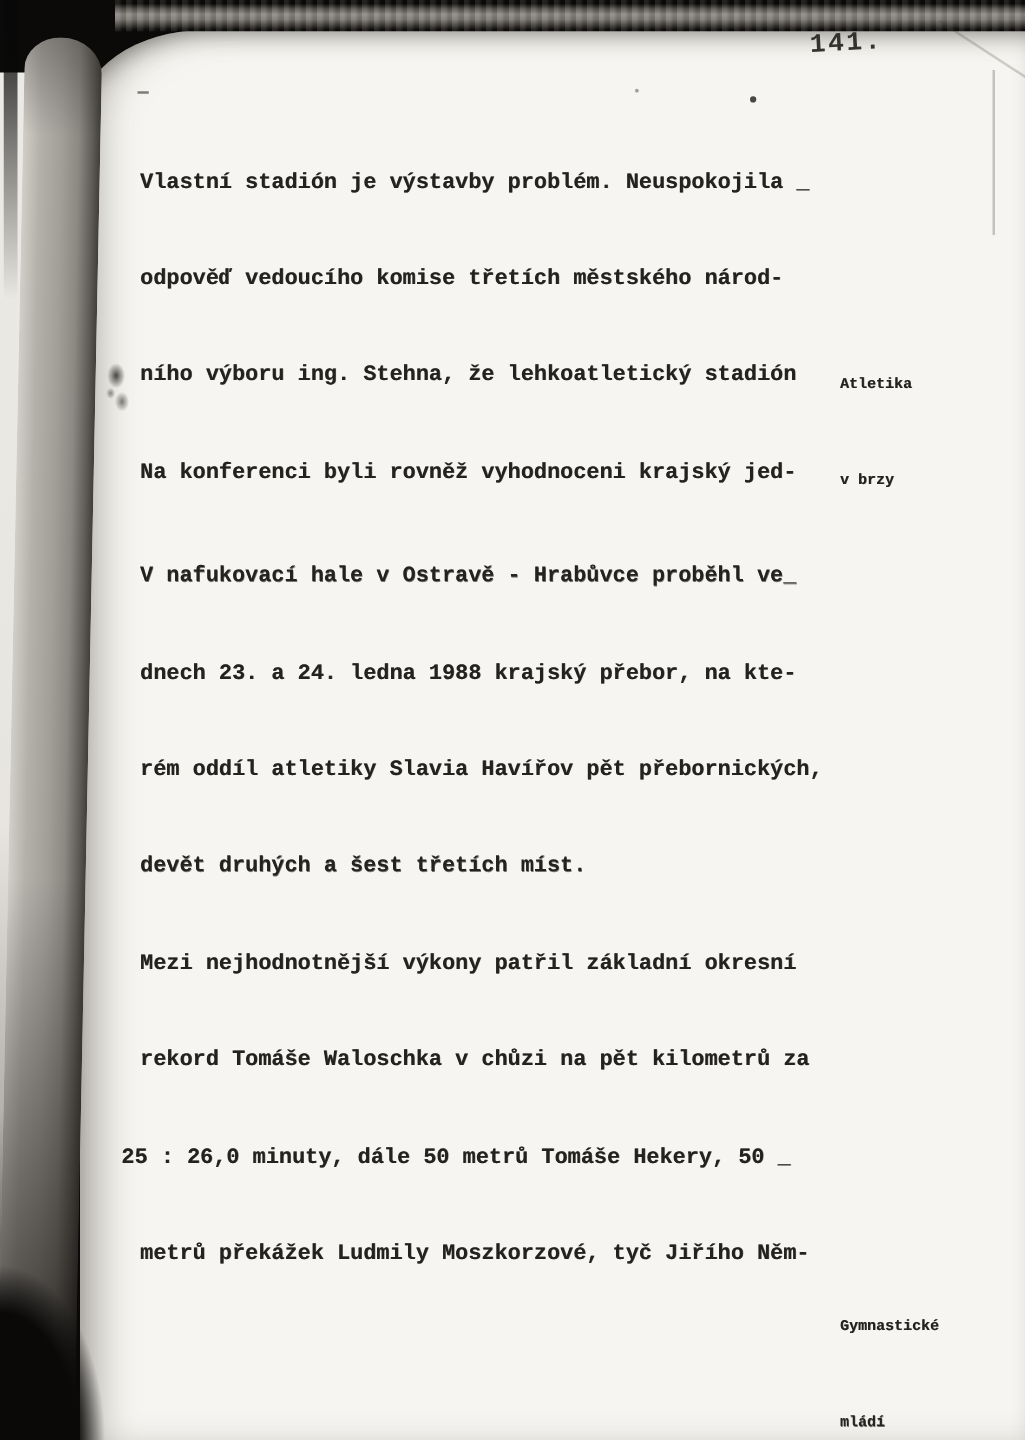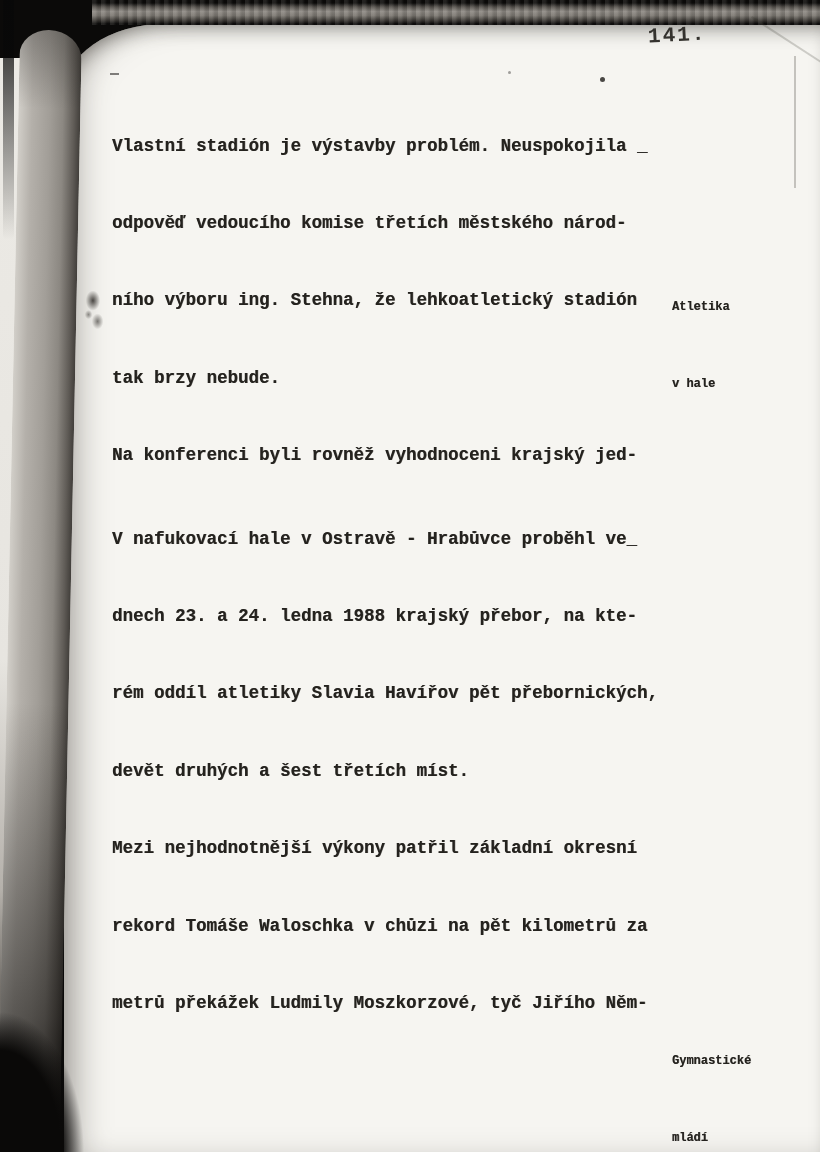--- a/index.html
+++ b/index.html
@@ -124,28 +124,28 @@
   <div class="dot" id="dot1"></div>
   <div class="dot" id="dot2"></div>
   <div id="dash1"></div>
 
   <div class="page-number">141.</div>
 
   <div class="body-text">
     <div class="line">Vlastní stadión je výstavby problém. Neuspokojila _</div>
     <div class="line">odpověď vedoucího komise třetích městského národ-</div>
     <div class="line">ního výboru ing. Stehna, že lehkoatletický stadión</div>
-    <div class="line">tak brzy nebude.</div>
     <div class="line">Na konferenci byli rovněž vyhodnoceni krajský jed-</div>
     <div class="line gap">V nafukovací hale v Ostravě - Hrabůvce proběhl ve_</div>
     <div class="line">dnech 23. a 24. ledna 1988 krajský přebor, na kte-</div>
     <div class="line">rém oddíl atletiky Slavia Havířov pět přebornických,</div>
     <div class="line">devět druhých a šest třetích míst.</div>
     <div class="line">Mezi nejhodnotnější výkony patřil základní okresní</div>
     <div class="line">rekord Tomáše Waloschka v chůzi na pět kilometrů za</div>
+    <div class="line outdent">25 : 26,0 minuty, dále 50 metrů Tomáše Hekery, 50 _</div>
     <div class="line">metrů překážek Ludmily Moszkorzové, tyč Jiřího Něm-</div>
     
     
     
     
     
     
     
     
     
@@ -164,19 +164,19 @@
     
     
     
     
     
     
   </div>
 
   <div class="margin-note" id="note1">
     <div>Atletika</div>
-    <div>v hale</div>
+    <div>v brzy</div>
   </div>
   <div class="margin-note" id="note2">
     <div>Gymnastické</div>
     <div>mládí</div>
   </div>
 </div>
 
 </body></html>

